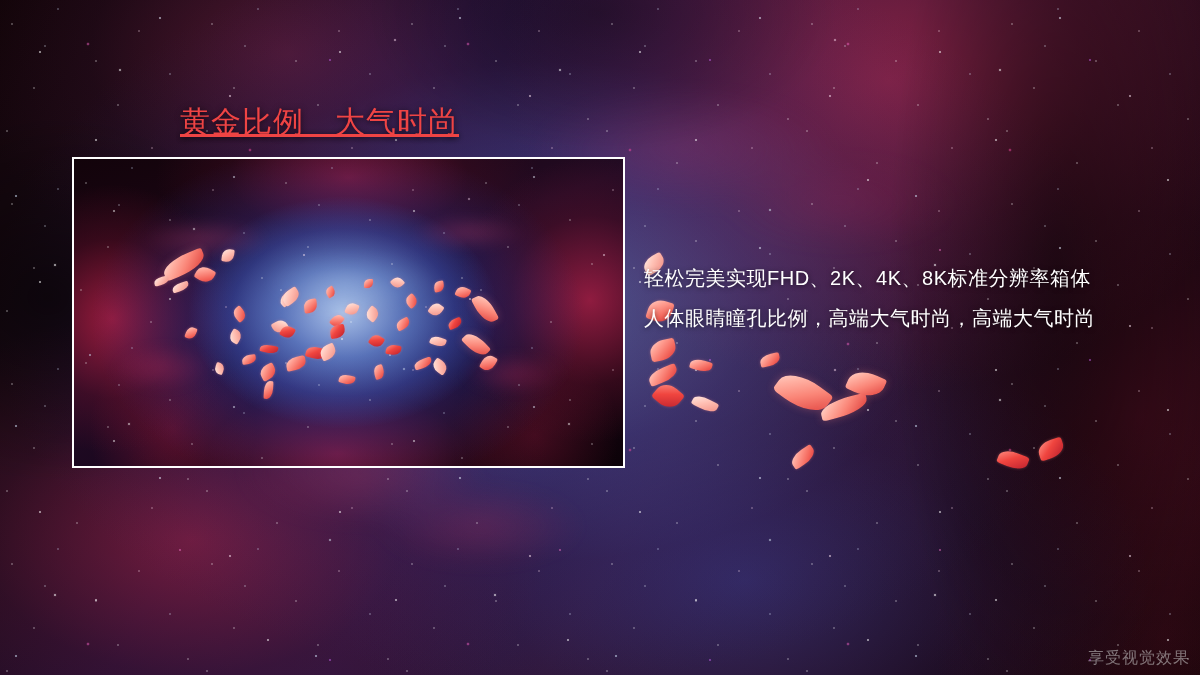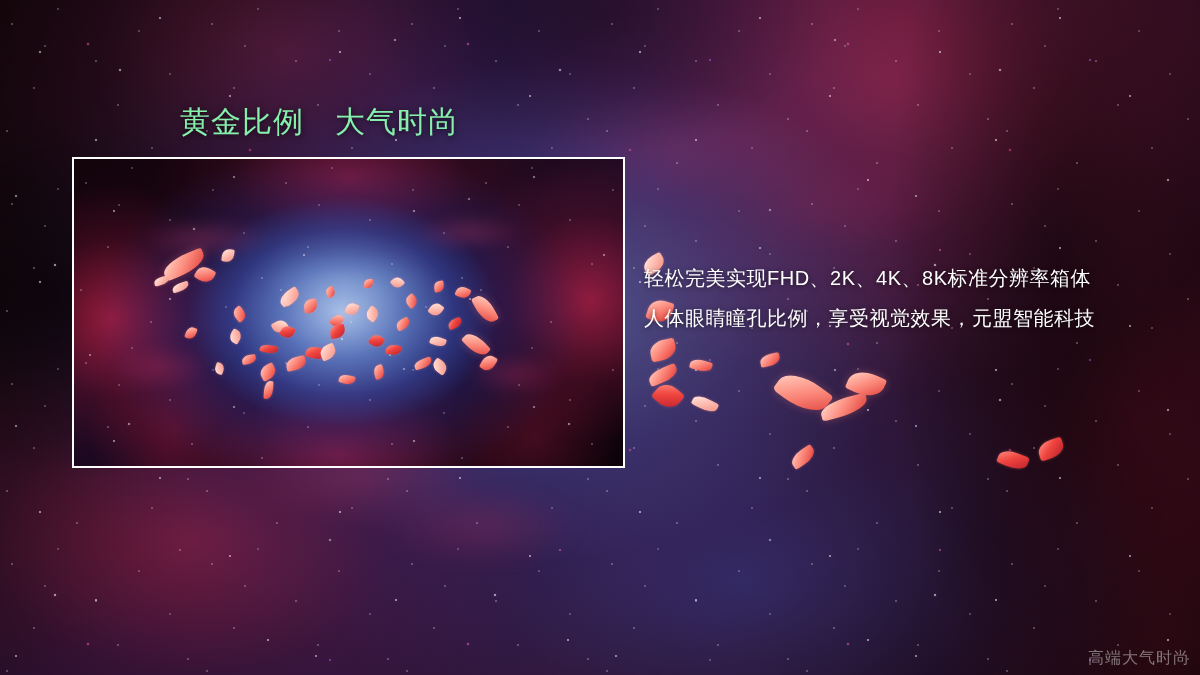--- a/index.html
+++ b/index.html
@@ -132,25 +132,26 @@
     background-repeat: repeat;
     background-size: 380px 300px;
     opacity: 0.75;
   }
 
   
   .title {
     position: absolute;
     left: 180px;
     top: 102px;
-    color: #86efac;
+    color: #ef4444;
     font-size: 30px;
     letter-spacing: 1px;
     white-space: pre;
     text-shadow: 0 1px 6px rgba(0,0,0,0.75);
+    text-decoration: underline;
   }
 
   
   .frame {
     position: absolute;
     left: 72px;
     top: 157px;
     width: 553px;
     height: 311px;
     border: 2px solid #ffffff;
@@ -326,18 +327,18 @@
   <div class="petal" style="left:760px; top:354px; width:20px; height:12px; transform:rotate(-12deg);"></div>
   <div class="petal big" style="left:776px; top:378px; width:54px; height:30px; transform:rotate(36deg);"></div>
   <div class="petal big" style="left:820px; top:398px; width:48px; height:18px; transform:rotate(-14deg);"></div>
   <div class="petal big" style="left:848px; top:372px; width:36px; height:24px; transform:rotate(24deg);"></div>
   <div class="petal" style="left:790px; top:450px; width:26px; height:14px; transform:rotate(-34deg);"></div>
   <div class="petal deep" style="left:998px; top:452px; width:30px; height:16px; transform:rotate(22deg);"></div>
   <div class="petal deep" style="left:1038px; top:440px; width:26px; height:18px; transform:rotate(-18deg);"></div>
 
   <div class="body-copy">
     <span class="line">轻松完美实现FHD、2K、4K、8K标准分辨率箱体</span>
-    <span class="line">人体眼睛瞳孔比例，享受视觉效果，元盟智能科技</span>
+    <span class="line">人体眼睛瞳孔比例，高端大气时尚，高端大气时尚</span>
   </div>
 
-  <div class="watermark">高端大气时尚</div>
+  <div class="watermark">享受视觉效果</div>
 
 </div>
 
 </body></html>

